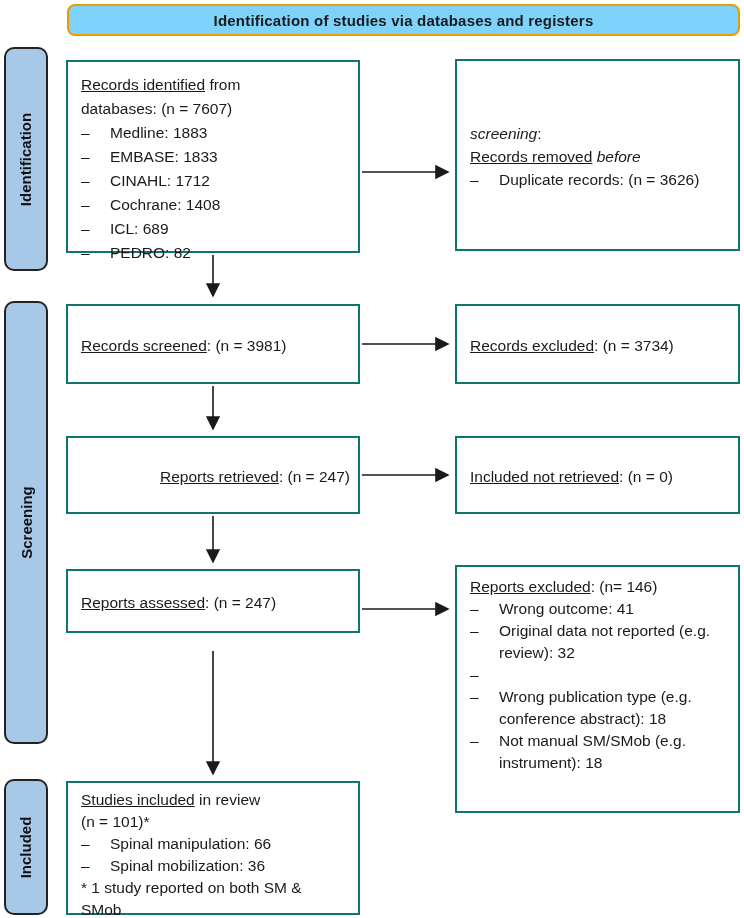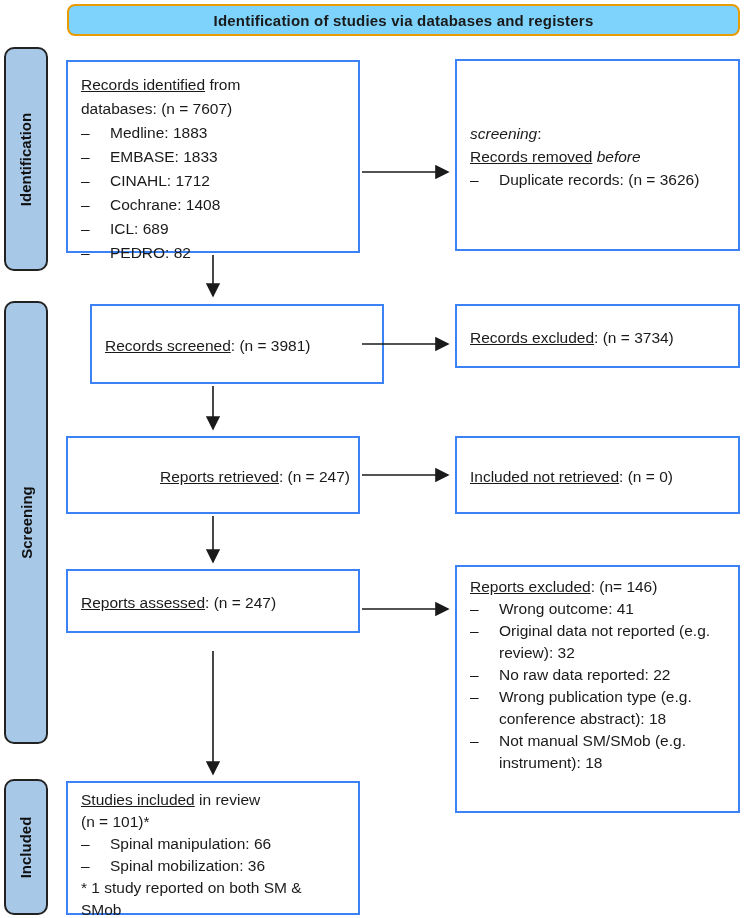--- a/index.html
+++ b/index.html
@@ -22,28 +22,28 @@
   }
   .stage span{
     transform:rotate(-90deg);white-space:nowrap;
     font-weight:bold;font-size:15px;color:#111;
   }
   #stage-identification{top:47px;height:224px;}
   #stage-screening{top:301px;height:443px;}
   #stage-included{top:779px;height:136px;}
   
   .fbox{
-    position:absolute;background:#ffffff;border:2px solid #3b82f6;box-sizing:border-box;
+    position:absolute;background:#ffffff;border:2px solid #0f766e;box-sizing:border-box;
     font-size:15.5px;line-height:23px;padding:8px 8px 6px 13px;
   }
   .fbox.vcenter{display:flex;flex-direction:column;justify-content:center;}
   #box-records-identified{left:66px;top:60px;width:294px;height:193px;padding-top:11px;line-height:24px;}
   #box-records-removed{left:455px;top:59px;width:285px;height:192px;}
-  #box-records-screened{left:66px;top:304px;width:294px;height:80px;margin-left:24px;}
-  #box-records-excluded{left:455px;top:304px;width:285px;height:64px;}
+  #box-records-screened{left:66px;top:304px;width:294px;height:80px;}
+  #box-records-excluded{left:455px;top:304px;width:285px;height:80px;}
   #box-reports-retrieved{left:66px;top:436px;width:294px;height:78px;text-align:right;}
   #box-reports-not-retrieved{left:455px;top:436px;width:285px;height:78px;}
   #box-reports-assessed{left:66px;top:569px;width:294px;height:64px;}
   #box-reports-excluded{left:455px;top:565px;width:285px;height:248px;padding-top:9px;line-height:22px;}
   #box-studies-included{left:66px;top:781px;width:294px;height:134px;padding-top:6px;line-height:22px;}
   
   .seg-u{text-decoration:underline;}
   .seg-i{font-style:italic;}
   .bullet{display:flex;}
   .bullet .dash{flex:0 0 29px;}
@@ -126,21 +126,20 @@
       <div class="bullet">
         <span class="dash">–</span>
         <span class="btxt"><span class="seg-p">Wrong outcome: 41</span></span>
       </div>
       <div class="bullet">
         <span class="dash">–</span>
         <span class="btxt"><span class="seg-p">Original data not reported (e.g. review): 32</span></span>
       </div>
       <div class="bullet">
         <span class="dash">–</span>
-        <span class="btxt"><span class="seg-p">No raw data reported: 22</span></span>
       </div>
       <div class="bullet">
         <span class="dash">–</span>
         <span class="btxt"><span class="seg-p">Wrong publication type (e.g. conference abstract): 18</span></span>
       </div>
       <div class="bullet">
         <span class="dash">–</span>
         <span class="btxt"><span class="seg-p">Not manual SM/SMob (e.g. instrument): 18</span></span>
       </div>
     </div>

